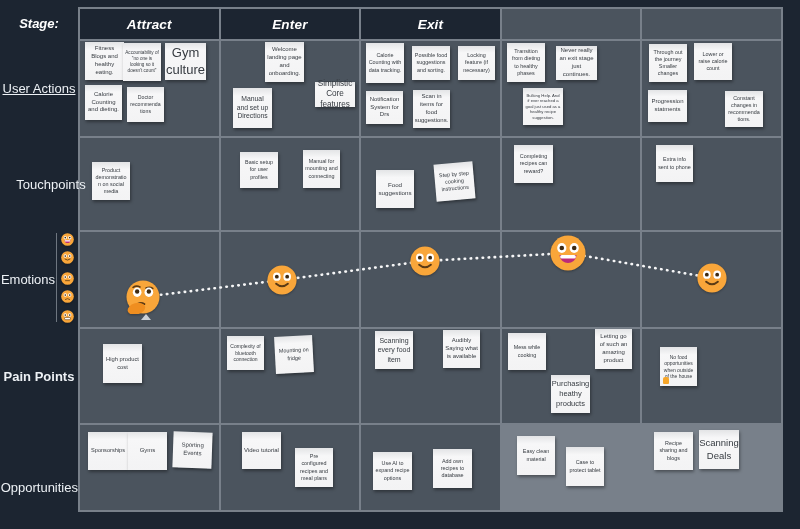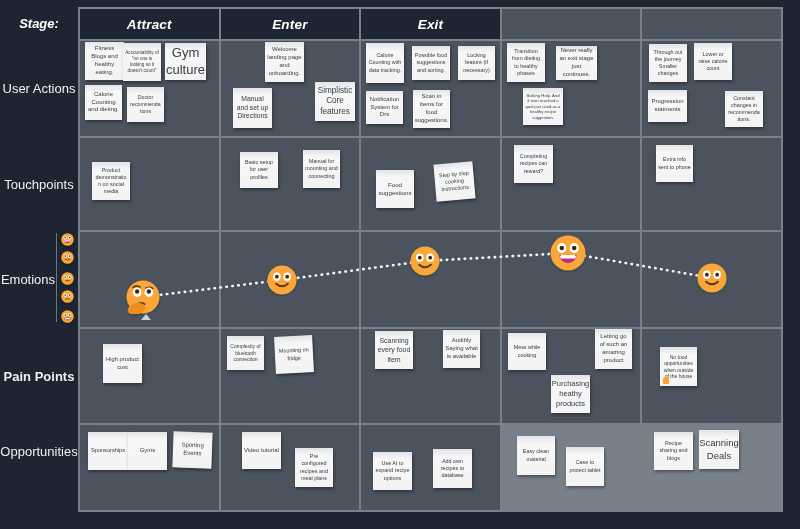--- a/index.html
+++ b/index.html
@@ -78,25 +78,25 @@
     <div class="cell"></div>
     <div class="cell"></div>
     <div class="cell"></div>
     <div class="cell"></div>
     <div class="cell"></div>
     <div class="cell"></div>
     <div class="cell"></div>
   </div>
 
 <div class="row-label" id="label-stage" style="top:16px;">Stage:</div>
-<div class="row-label" style="top:81px;">User Actions</div>
-<div class="row-label" style="top:177px;">Touchpoints</div>
+<div class="row-label" style="top:81px;text-decoration:underline;">User Actions</div>
+<div class="row-label" style="top:177px;padding-left:12px;">Touchpoints</div>
 <div class="row-label" style="top:272px; width:56px;">Emotions</div>
 <div class="row-label" style="top:369px;font-weight:bold;">Pain Points</div>
-<div class="row-label" style="top:444px;">Opportunities</div>
+<div class="row-label" style="top:480px;text-align:right;">Opportunities</div>
 
 <div id="emotion-axis"></div>
 <svg id="emotion-line-svg" width="800" height="529">
   <polyline id="emotion-polyline" fill="none" stroke="#ffffff" stroke-width="2.6" stroke-dasharray="0.5 5.5" stroke-linecap="round" opacity="0.95" points="143,297 282,280 425,261 568,253 712,278"></polyline>
 </svg>
 <div id="faces-layer">
     <div class="face" style="left: 60.5px; top: 232.5px; width: 13px; height: 13px;">
       <svg viewBox="0 0 36 36" xmlns="http://www.w3.org/2000/svg">
         <circle cx="18" cy="18" r="17.5" fill="#F9A63A"></circle>
         <ellipse cx="11.8" cy="13" rx="4.6" ry="5" fill="#fff"></ellipse>
@@ -204,21 +204,21 @@
   </div>
 <div id="emotion-marker" style="left: 141px; top: 314px;"></div>
 <div id="notes-layer">
     <div class="note" style="left: 85px; top: 42px; width: 39px; height: 38px; font-size: 6px;">Fitness Blogs and healthy eating.</div>
     <div class="note" style="left: 123px; top: 43px; width: 38px; height: 38px; font-size: 4.6px;">Accountability of "no one is looking so it doesn't count"</div>
     <div class="note" style="left: 165px; top: 43px; width: 41px; height: 37px; font-size: 13px;">Gym culture</div>
     <div class="note" style="left: 85px; top: 85px; width: 37px; height: 35px; font-size: 6px;">Calorie Counting and dieting.</div>
     <div class="note" style="left: 127px; top: 87px; width: 37px; height: 35px; font-size: 5.2px;">Doctor recommenda tions</div>
     <div class="note" style="left: 265px; top: 42px; width: 39px; height: 40px; font-size: 6px;">Welcome landing page and onboarding.</div>
     <div class="note" style="left: 233px; top: 88px; width: 39px; height: 40px; font-size: 6.8px;">Manual and set up Directions</div>
-    <div class="note" style="left: 315px; top: 82px; width: 40px; height: 39px; font-size: 8.2px;">Simplistic Core features</div>
+    <div class="note" style="left: 315px; top: 82px; width: 40px; height: 25px; font-size: 8.2px;">Simplistic Core features</div>
     <div class="note" style="left: 366px; top: 43px; width: 38px; height: 40px; font-size: 5.4px;">Calorie Counting with data tracking.</div>
     <div class="note" style="left: 412px; top: 46px; width: 38px; height: 34px; font-size: 5.4px;">Possible food suggestions and sorting.</div>
     <div class="note" style="left: 458px; top: 46px; width: 37px; height: 34px; font-size: 5.4px;">Locking feature (if necessary)</div>
     <div class="note" style="left: 366px; top: 91px; width: 37px; height: 33px; font-size: 6px;">Notification System for Drs</div>
     <div class="note" style="left: 413px; top: 90px; width: 37px; height: 38px; font-size: 6px;">Scan in items for food suggestions.</div>
     <div class="note" style="left: 507px; top: 43px; width: 38px; height: 39px; font-size: 5.4px;">Transition from dieting to healthy phases</div>
     <div class="note" style="left: 556px; top: 46px; width: 41px; height: 34px; font-size: 6px;">Never really an exit stage just continues.</div>
     <div class="note" style="left: 523px; top: 88px; width: 40px; height: 37px; font-size: 4.2px;">Bulking Help. And if ever reached a goal just used as a healthy recipe suggestion.</div>
     <div class="note" style="left: 649px; top: 44px; width: 38px; height: 38px; font-size: 5.4px;">Through out the journey Smaller changes</div>
     <div class="note" style="left: 694px; top: 43px; width: 38px; height: 37px; font-size: 5.4px;">Lower or raise calorie count</div>

